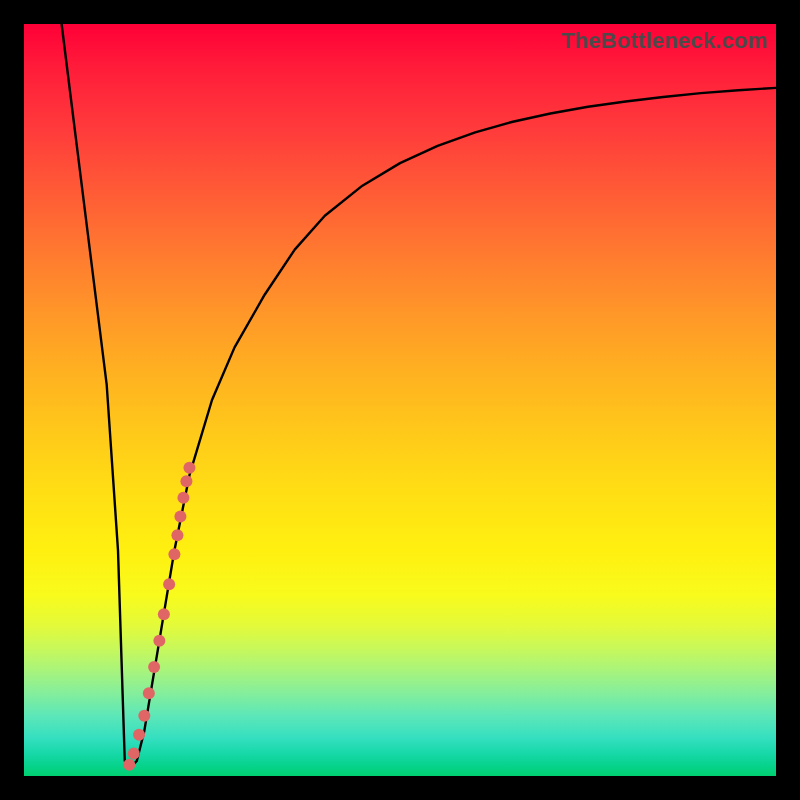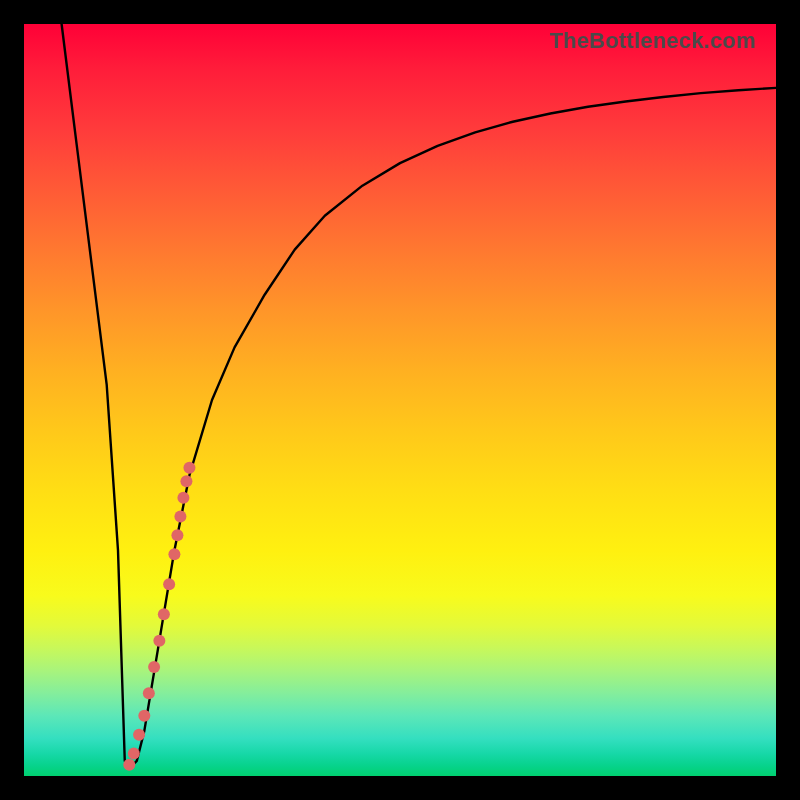--- a/index.html
+++ b/index.html
@@ -43,21 +43,21 @@
       #5ce7b8 92%,
       #34dfc0 95%,
       #17d8a8 97%,
       #08d38e 98.5%,
       #00d070 100%
     );
   }
   .watermark {
     position: absolute;
     top: 4px;
-    right: 20px;
+    right: 8px;
     color: #4a4a4a;
     font-size: 22px;
     font-weight: 600;
     letter-spacing: 0.2px;
     pointer-events: none;
   }
   svg.curve-layer {
     position: absolute;
     left: 0;
     top: 0;

